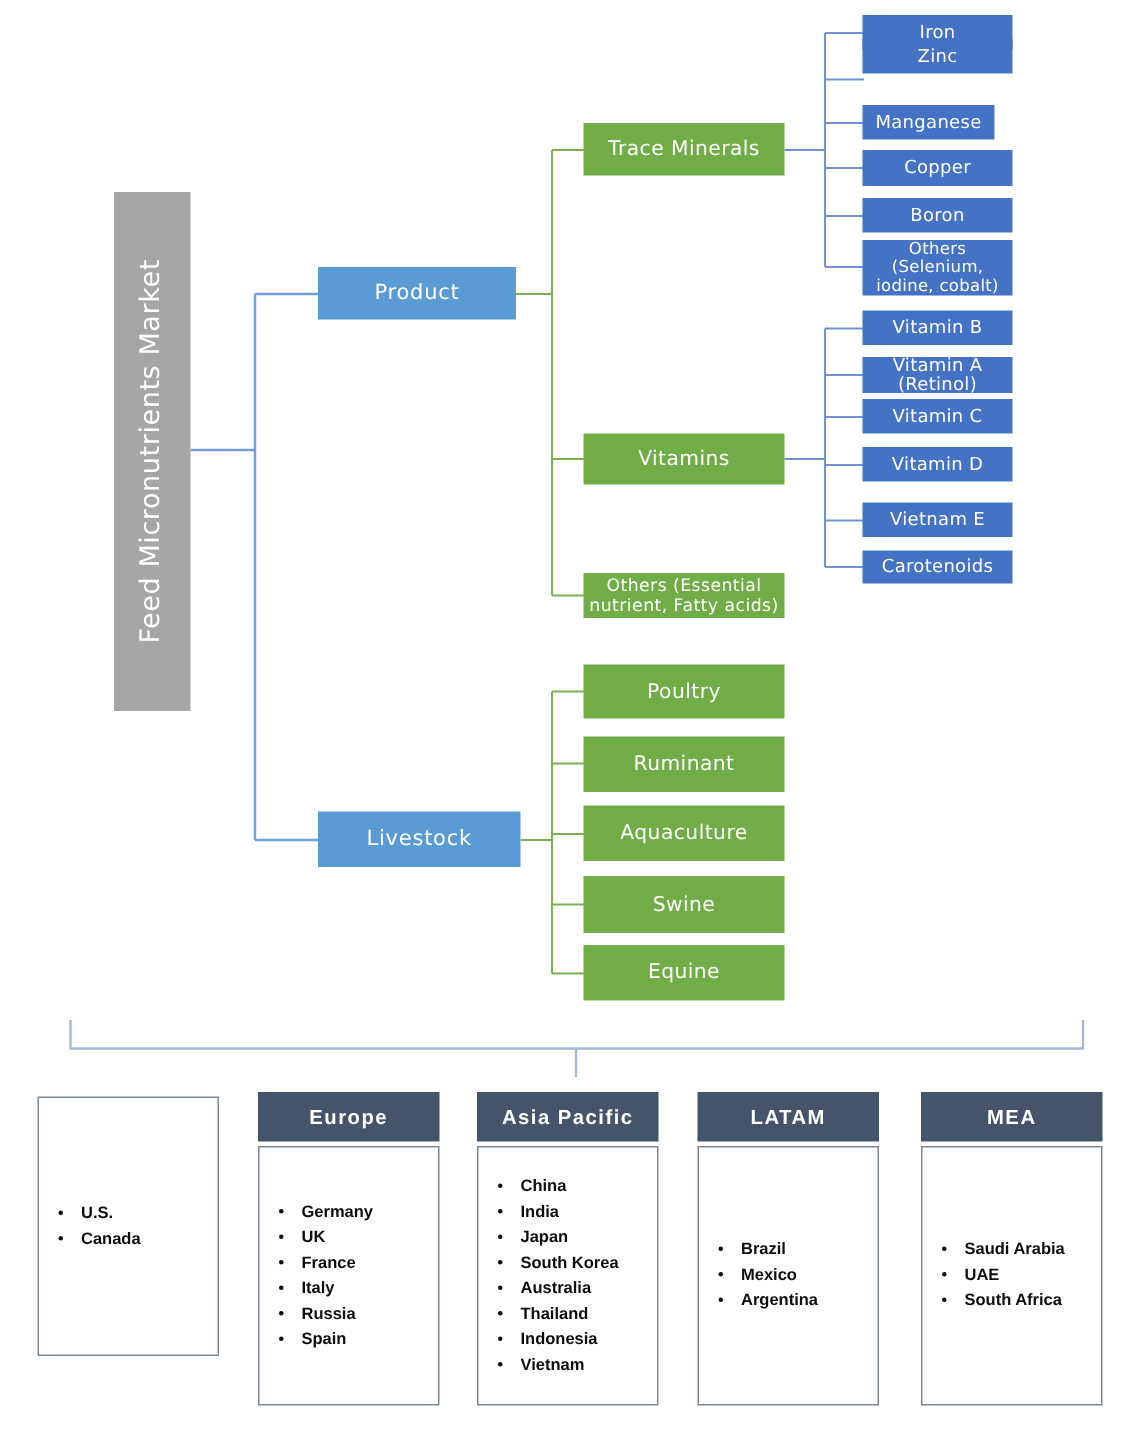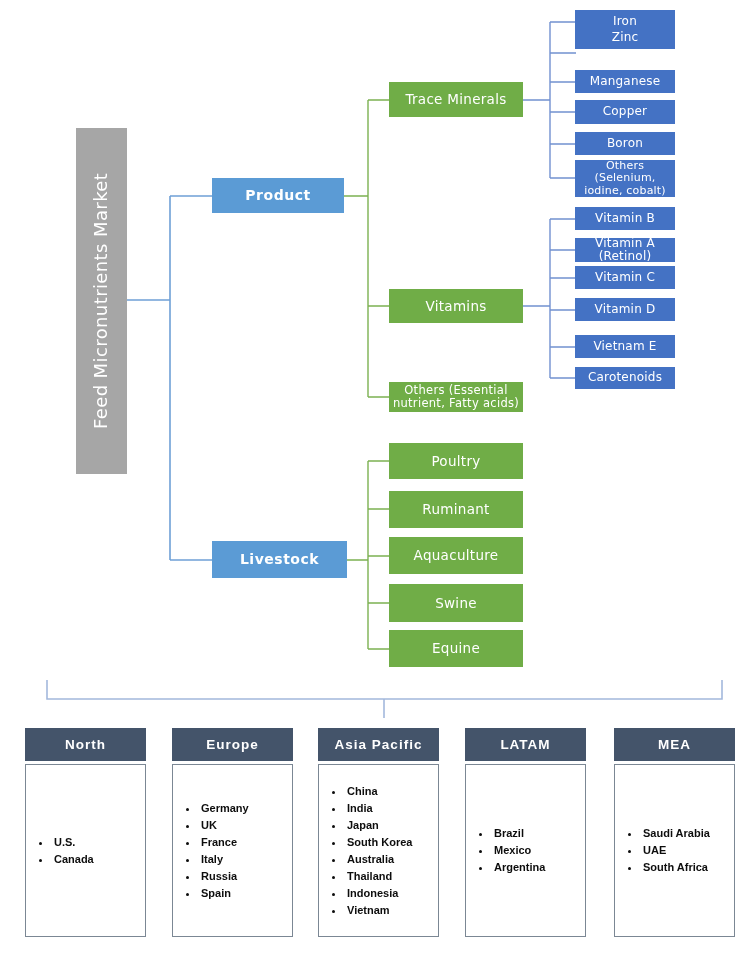--- a/index.html
+++ b/index.html
@@ -13,21 +13,21 @@
   .canvas{
     position:relative;width:753px;height:961px;background:#ffffff;overflow:hidden;
     font-family:"DejaVu Sans",sans-serif;
   }
   .lines{position:absolute;left:0;top:0;width:753px;height:961px;pointer-events:none;}
   .node{
     position:absolute;display:flex;align-items:center;justify-content:center;
     text-align:center;color:#ffffff;line-height:1.1;
   }
   .gray{background:var(--c-root-gray);}
-  .blue{background:var(--c-branch-blue);font-size:14px;letter-spacing:.5px;font-weight:bold;}
+  .blue{background:var(--c-branch-blue);font-size:14px;letter-spacing:.5px;}
   .green{background:var(--c-node-green);font-size:13.5px;letter-spacing:.3px;justify-content:center;}
   .leaf{background:var(--c-leaf-blue);font-size:12px;letter-spacing:.2px;}
   .small-label{font-size:11px;}
   .mid-small{font-size:11.5px;}
   .vtext{transform:rotate(-90deg);white-space:nowrap;font-size:18px;letter-spacing:.4px;}
   .wide-112{display:inline-block;width:120px;}
   .wide-155{display:inline-block;width:155px;}
   .region{position:absolute;top:728px;width:121px;font-family:"Liberation Sans",sans-serif;}
   .region-header{
     height:33px;background:var(--c-header-slate);color:#ffffff;display:flex;
@@ -78,21 +78,21 @@
   <div class="node green mid-small" style="left:389px;top:382px;width:134px;height:30px">
     <span class="wide-155">Others (Essential nutrient, Fatty acids)</span>
   </div>
 
   <div class="node leaf" style="left:575px;top:10px;width:100px;height:23px">
     <span>Iron</span>
   </div>
   <div class="node leaf" style="left:575px;top:26px;width:100px;height:23px">
     <span>Zinc</span>
   </div>
-  <div class="node leaf" style="left:575px;top:70px;width:100px;height:23px">
+  <div class="node leaf" style="left:575px;top:70px;width:88px;height:23px">
     <span>Manganese</span>
   </div>
   <div class="node leaf" style="left:575px;top:100px;width:100px;height:24px">
     <span>Copper</span>
   </div>
   <div class="node leaf" style="left:575px;top:132px;width:100px;height:23px">
     <span>Boron</span>
   </div>
   <div class="node leaf small-label" style="left:575px;top:160px;width:100px;height:37px">
     <span class="wide-112">Others (Selenium, iodine, cobalt)</span>
@@ -127,21 +127,20 @@
     <span>Aquaculture</span>
   </div>
   <div class="node green" style="left:389px;top:584px;width:134px;height:38px">
     <span>Swine</span>
   </div>
   <div class="node green" style="left:389px;top:630px;width:134px;height:37px">
     <span>Equine</span>
   </div>
 
   <div class="region" style="left:25px">
-    <div class="region-header">North</div>
     <ul class="region-list">
         <li>U.S.</li>
         <li>Canada</li>
       </ul>
   </div>
   <div class="region" style="left:172px">
     <div class="region-header">Europe</div>
     <ul class="region-list">
         <li>Germany</li>
         <li>UK</li>

